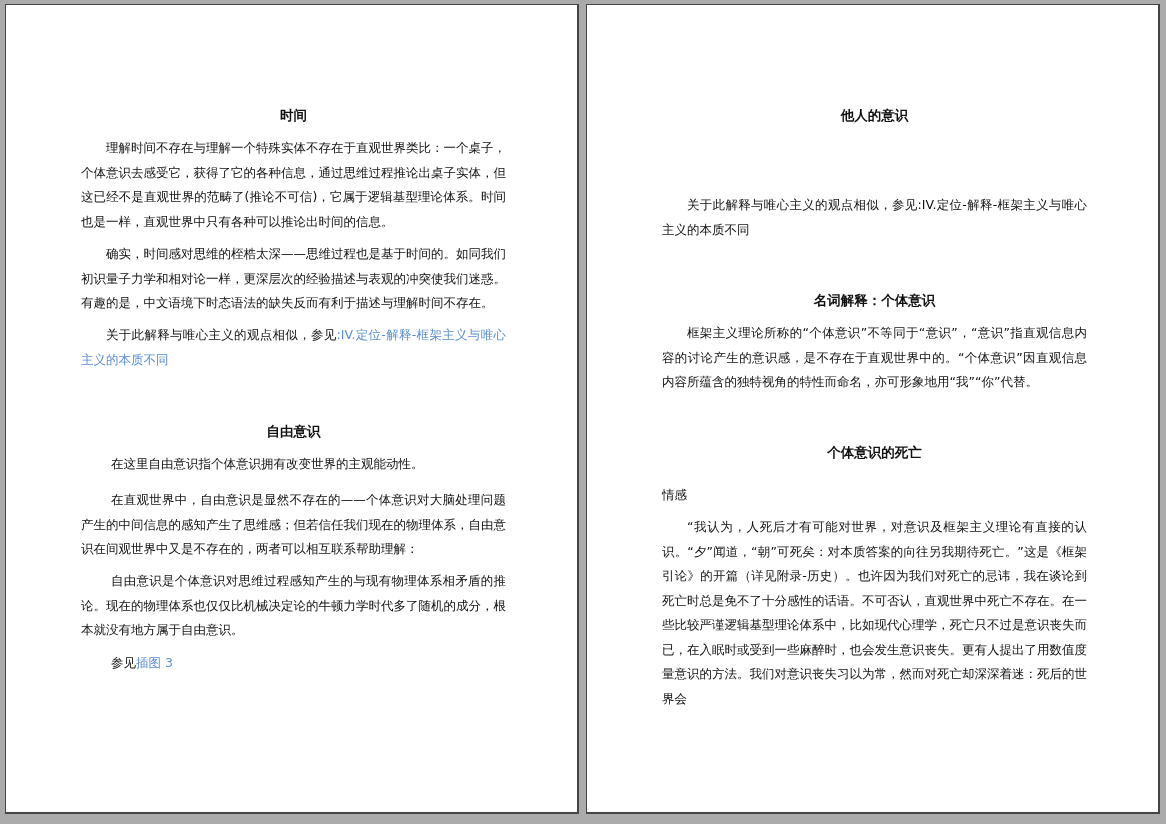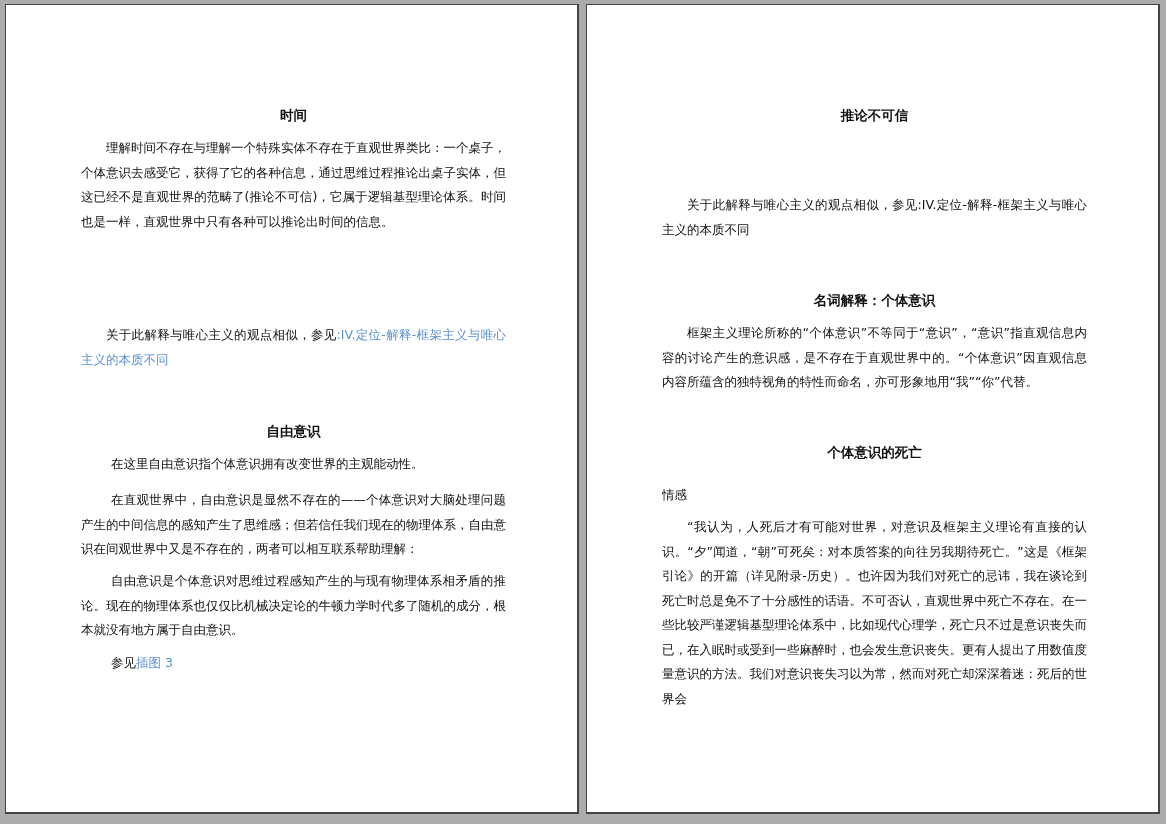--- a/index.html
+++ b/index.html
@@ -48,38 +48,39 @@
   .abs { position: absolute; left: 0; right: 0; }
 </style>
 </head>
 <body>
 
 <div class="page" id="page-left">
   <div class="content" style="top:0;height:800px;">
 
     <h2 class="abs" style="top:98px;">时间</h2>
     <p class="abs indent" style="top:131px;">理解时间不存在与理解一个特殊实体不存在于直观世界类比：一个桌子，个体意识去感受它，获得了它的各种信息，通过思维过程推论出桌子实体，但这已经不是直观世界的范畴了(推论不可信)，它属于逻辑基型理论体系。时间也是一样，直观世界中只有各种可以推论出时间的信息。</p>
+    <p class="abs indent" style="top:237px;">确实，时间感对思维的桎梏太深——思维过程也是基于时间的。如同我们初识量子力学和相对论一样，更深层次的经验描述与表观的冲突使我们迷惑。有趣的是，中文语境下时态语法的缺失反而有利于描述与理解时间不存在。</p>
     <p class="abs indent" style="top:318px;">
       <span>关于此解释与唯心主义的观点相似，参见</span><span class="link">:IV.定位-解释-框架主义与唯心主义的本质不同</span>
     </p>
 
     <h2 class="abs" style="top:414px;">自由意识</h2>
     <p class="abs" style="top:447px;padding-left:30px;">在这里自由意识指个体意识拥有改变世界的主观能动性。</p>
     <p class="abs indent" style="top:483px;text-indent:2.4em;">在直观世界中，自由意识是显然不存在的——个体意识对大脑处理问题产生的中间信息的感知产生了思维感；但若信任我们现在的物理体系，自由意识在间观世界中又是不存在的，两者可以相互联系帮助理解：</p>
     <p class="abs indent" style="top:564px;text-indent:2.4em;">自由意识是个体意识对思维过程感知产生的与现有物理体系相矛盾的推论。现在的物理体系也仅仅比机械决定论的牛顿力学时代多了随机的成分，根本就没有地方属于自由意识。</p>
     <p class="abs" style="top:646px;padding-left:30px;">
       <span>参见</span><span class="link">插图 3</span>
     </p>
   </div>
 </div>
 
 <div class="page" id="page-right">
   <div class="content" style="top:0;height:800px;">
 
-    <h2 class="abs" style="top:98px;">推论不可信</h2>
+    <h2 class="abs" style="top:98px;">他人的意识</h2>
     <p class="abs indent" style="top:188px;">关于此解释与唯心主义的观点相似，参见:IV.定位-解释-框架主义与唯心主义的本质不同</p>
 
     <h2 class="abs" style="top:283px;">名词解释：个体意识</h2>
     <p class="abs indent" style="top:316px;">框架主义理论所称的“个体意识”不等同于“意识”，“意识”指直观信息内容的讨论产生的意识感，是不存在于直观世界中的。“个体意识”因直观信息内容所蕴含的独特视角的特性而命名，亦可形象地用“我”“你”代替。</p>
 
     <h2 class="abs" style="top:435px;">个体意识的死亡</h2>
     <p class="abs sub" style="top:478px;">情感</p>
     <p class="abs indent" style="top:510px;">“我认为，人死后才有可能对世界，对意识及框架主义理论有直接的认识。“夕”闻道，“朝”可死矣：对本质答案的向往另我期待死亡。”这是《框架引论》的开篇（详见附录-历史）。也许因为我们对死亡的忌讳，我在谈论到死亡时总是免不了十分感性的话语。不可否认，直观世界中死亡不存在。在一些比较严谨逻辑基型理论体系中，比如现代心理学，死亡只不过是意识丧失而已，在入眠时或受到一些麻醉时，也会发生意识丧失。更有人提出了用数值度量意识的方法。我们对意识丧失习以为常，然而对死亡却深深着迷：死后的世界会</p>
   </div>
 </div>

